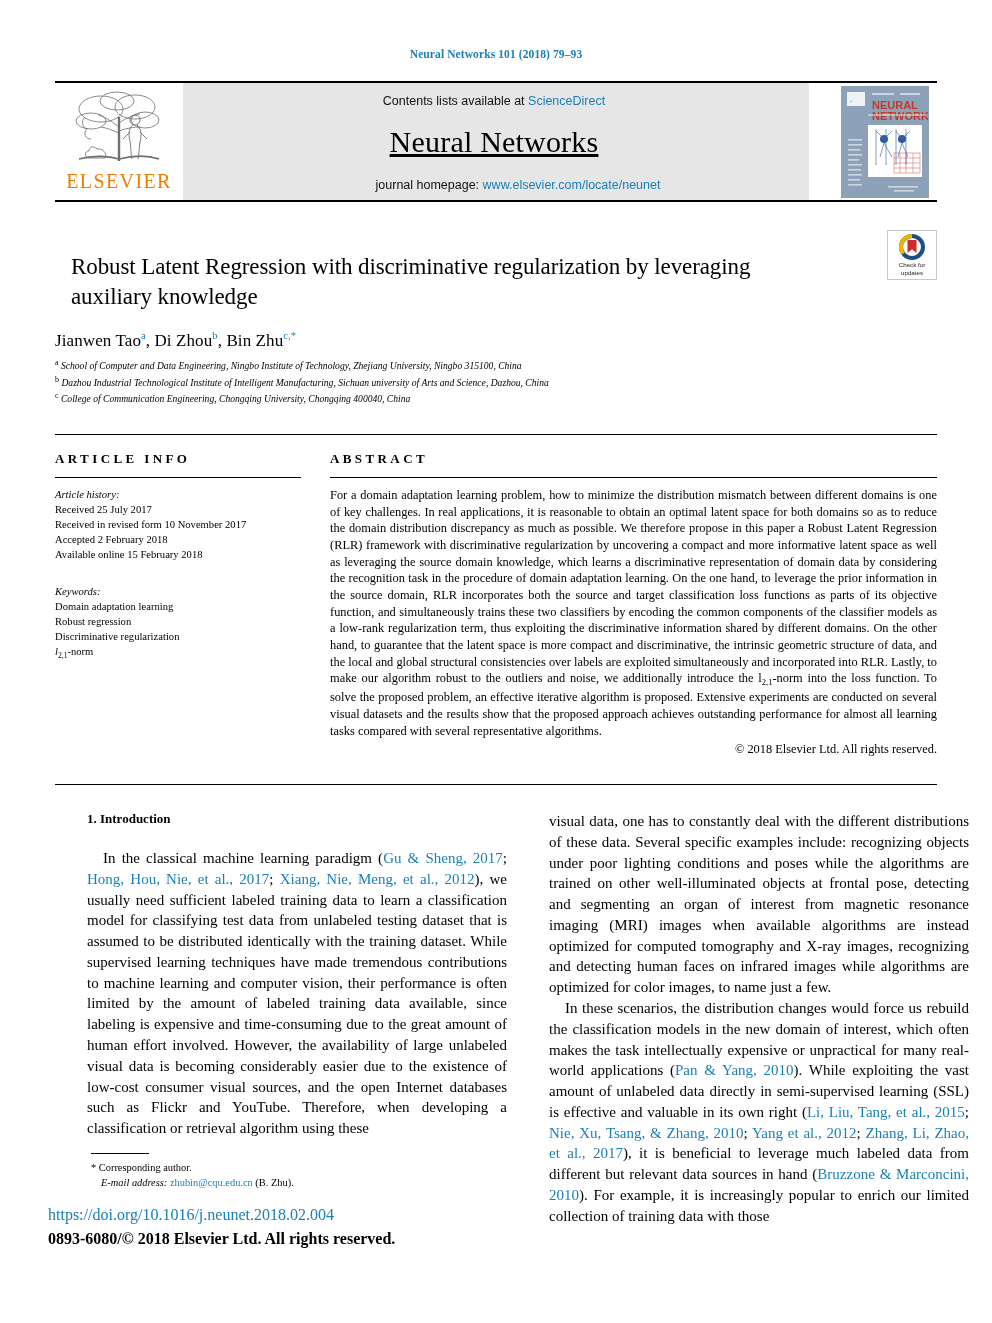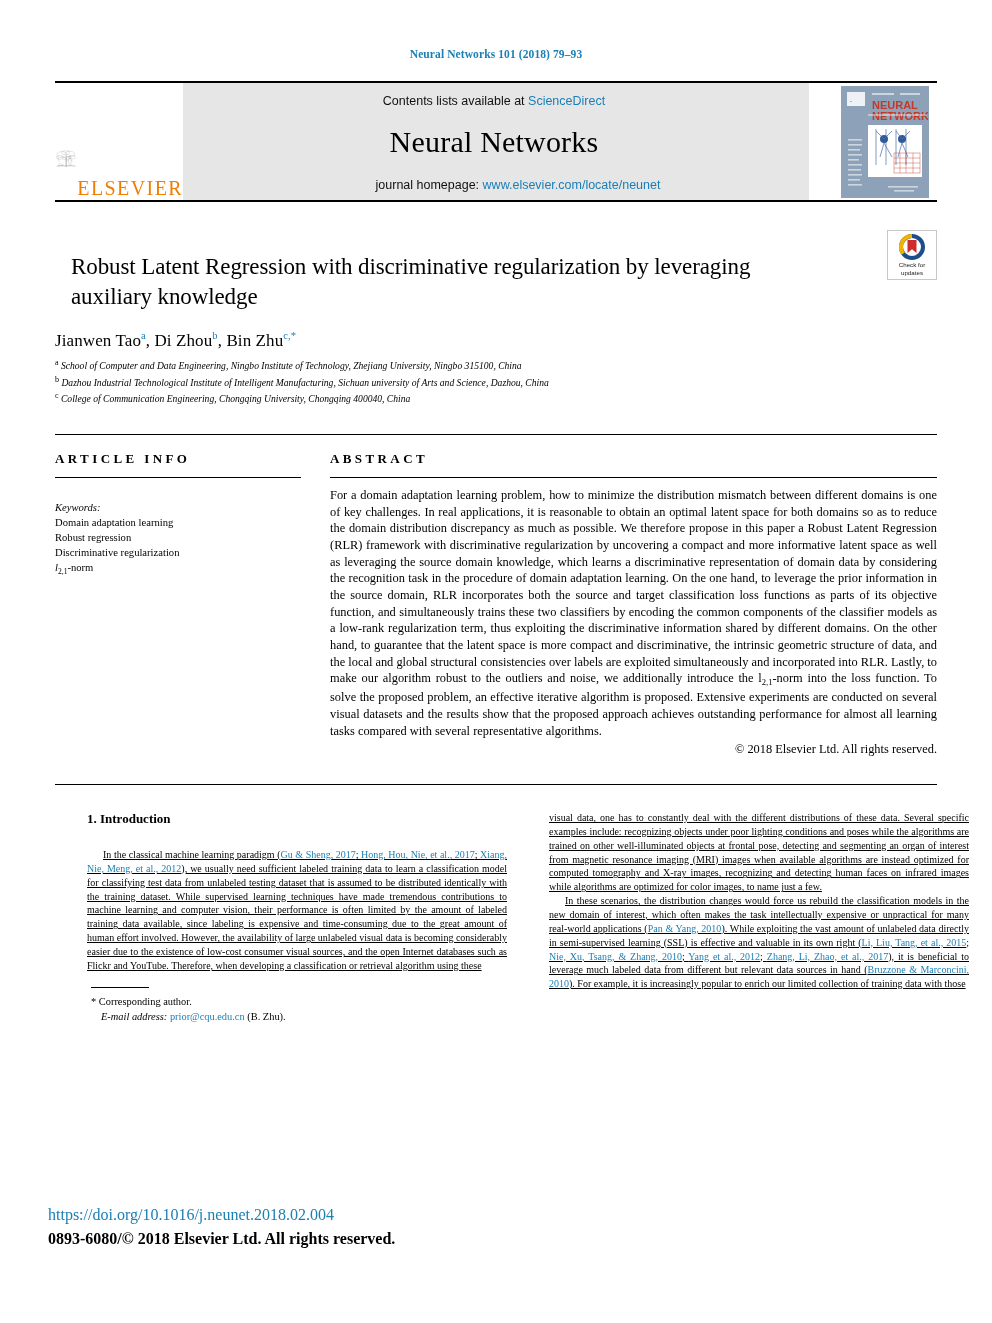--- a/index.html
+++ b/index.html
@@ -38,22 +38,22 @@
     margin-top: 21px;
     border-top: 2.5px solid #000;
     display: flex;
     align-items: stretch;
     height: 117px;
   }
   .masthead-logo {
     width: 128px;
     flex: 0 0 128px;
     display: flex;
-    flex-direction: row;
-    align-items: flex-end;
+    flex-direction: column;
+    align-items: center;
     justify-content: flex-start;
     padding-top: 4px;
     box-sizing: border-box;
   }
   .elsevier-tree { display:block; }
   .elsevier-word {
     color: #f07d00;
     font-family: "Liberation Serif", serif;
     font-size: 20px;
     letter-spacing: 1.4px;
@@ -73,20 +73,21 @@
     font-family: "Liberation Sans", sans-serif;
     font-size: 12.5px;
     color: #111;
   }
   .contents-line a { color:#1a7fb5; text-decoration:none; }
   .journal-name {
     font-family: "Liberation Serif", serif;
     font-size: 30px;
     margin: 17px 0 19px 0;
     letter-spacing: 0.2px;
+    text-decoration: underline;
   }
   .homepage-line {
     font-family: "Liberation Sans", sans-serif;
     font-size: 12.5px;
     color: #111;
     margin-left: 48px;
   }
   .homepage-line a { color:#1a7fb5; text-decoration:none; }
   .masthead-cover {
     width: 104px;
@@ -187,26 +188,25 @@
   }
   .bcol { width: 420px; flex: 0 0 420px; }
   .bcol.right { margin-left: 42px; }
   .h2 {
     font-family: "Liberation Serif", serif;
     font-weight: bold;
     font-size: 13px;
     margin: 0 0 21px 0;
   }
   .para {
-    font-size: 10px;
+    font-size: 15px;
     line-height: 1.385;
     text-align: justify;
     margin: 0;
     text-indent: 16px;
-    text-decoration: underline;
   }
   .para.cont { text-indent: 0; }
   a.cit { color: #1a7fb5; text-decoration: none; }
 
   
   .foot-rule {
     width: 58px;
     border-top: 1px solid #000;
     margin-top: 14px;
     margin-left: 4px;
@@ -352,20 +352,27 @@
     </div>
   </div>
 
   <div class="info-rule"></div>
 
   <div class="infoabs">
 
     <div class="col-info">
       <div class="sec-head">ARTICLE INFO</div>
       <div class="thin-rule"></div>
+      <div class="hist-block">
+        <div class="lbl">Article history:</div>
+        <div>Received 25 July 2017</div>
+        <div>Received in revised form 10 November 2017</div>
+        <div>Accepted 2 February 2018</div>
+        <div>Available online 15 February 2018</div>
+      </div>
       <div class="kw-block">
         <div class="lbl">Keywords:</div>
         <div>Domain adaptation learning</div>
         <div>Robust regression</div>
         <div>Discriminative regularization</div>
         <div><span class="norm">l</span><sub>2,1</sub><span>-norm</span></div>
       </div>
     </div>
 
     <div class="col-abs">
@@ -382,21 +389,21 @@
 
   <div class="body-cols">
 
     <div class="bcol left">
       <h2 class="h2">1. Introduction</h2>
       <p class="para"><span>In the classical machine learning paradigm (</span><a href="#" class="cit">Gu &amp; Sheng, 2017</a><span>; </span><a href="#" class="cit">Hong, Hou, Nie, et al., 2017</a><span>; </span><a href="#" class="cit">Xiang, Nie, Meng, et al., 2012</a><span>), we usually need sufficient labeled training data to learn a classification model for classifying test data from unlabeled testing dataset that is assumed to be distributed identically with the training dataset. While supervised learning techniques have made tremendous contributions to machine learning and computer vision, their performance is often limited by the amount of labeled training data available, since labeling is expensive and time-consuming due to the great amount of human effort involved. However, the availability of large unlabeled visual data is becoming considerably easier due to the existence of low-cost consumer visual sources, and the open Internet databases such as Flickr and YouTube. Therefore, when developing a classification or retrieval algorithm using these</span></p>
 
       <div class="foot-rule"></div>
       <div class="footnote">
         <div><span>*</span> <span>Corresponding author.</span></div>
-        <div style="padding-left:10px;"><span class="em">E-mail address:</span> <a href="#">prior@cqu.edu.cn</a> <span>(B. Zhu).</span></div>
+        <div style="padding-left:10px;"><span class="em">E-mail address:</span> <a href="#">zhubin@cqu.edu.cn</a> <span>(B. Zhu).</span></div>
       </div>
     </div>
 
     <div class="bcol right">
       <p class="para cont">visual data, one has to constantly deal with the different distributions of these data. Several specific examples include: recognizing objects under poor lighting conditions and poses while the algorithms are trained on other well-illuminated objects at frontal pose, detecting and segmenting an organ of interest from magnetic resonance imaging (MRI) images when available algorithms are instead optimized for computed tomography and X-ray images, recognizing and detecting human faces on infrared images while algorithms are optimized for color images, to name just a few.</p>
       <p class="para"><span>In these scenarios, the distribution changes would force us rebuild the classification models in the new domain of interest, which often makes the task intellectually expensive or unpractical for many real-world applications (</span><a href="#" class="cit">Pan &amp; Yang, 2010</a><span>). While exploiting the vast amount of unlabeled data directly in semi-supervised learning (SSL) is effective and valuable in its own right (</span><a href="#" class="cit">Li, Liu, Tang, et al., 2015</a><span>; </span><a href="#" class="cit">Nie, Xu, Tsang, &amp; Zhang, 2010</a><span>; </span><a href="#" class="cit">Yang et al., 2012</a><span>; </span><a href="#" class="cit">Zhang, Li, Zhao, et al., 2017</a><span>), it is beneficial to leverage much labeled data from different but relevant data sources in hand (</span><a href="#" class="cit">Bruzzone &amp; Marconcini, 2010</a><span>). For example, it is increasingly popular to enrich our limited collection of training data with those</span></p>
     </div>
   </div>
 
   <div class="bottom-block">

